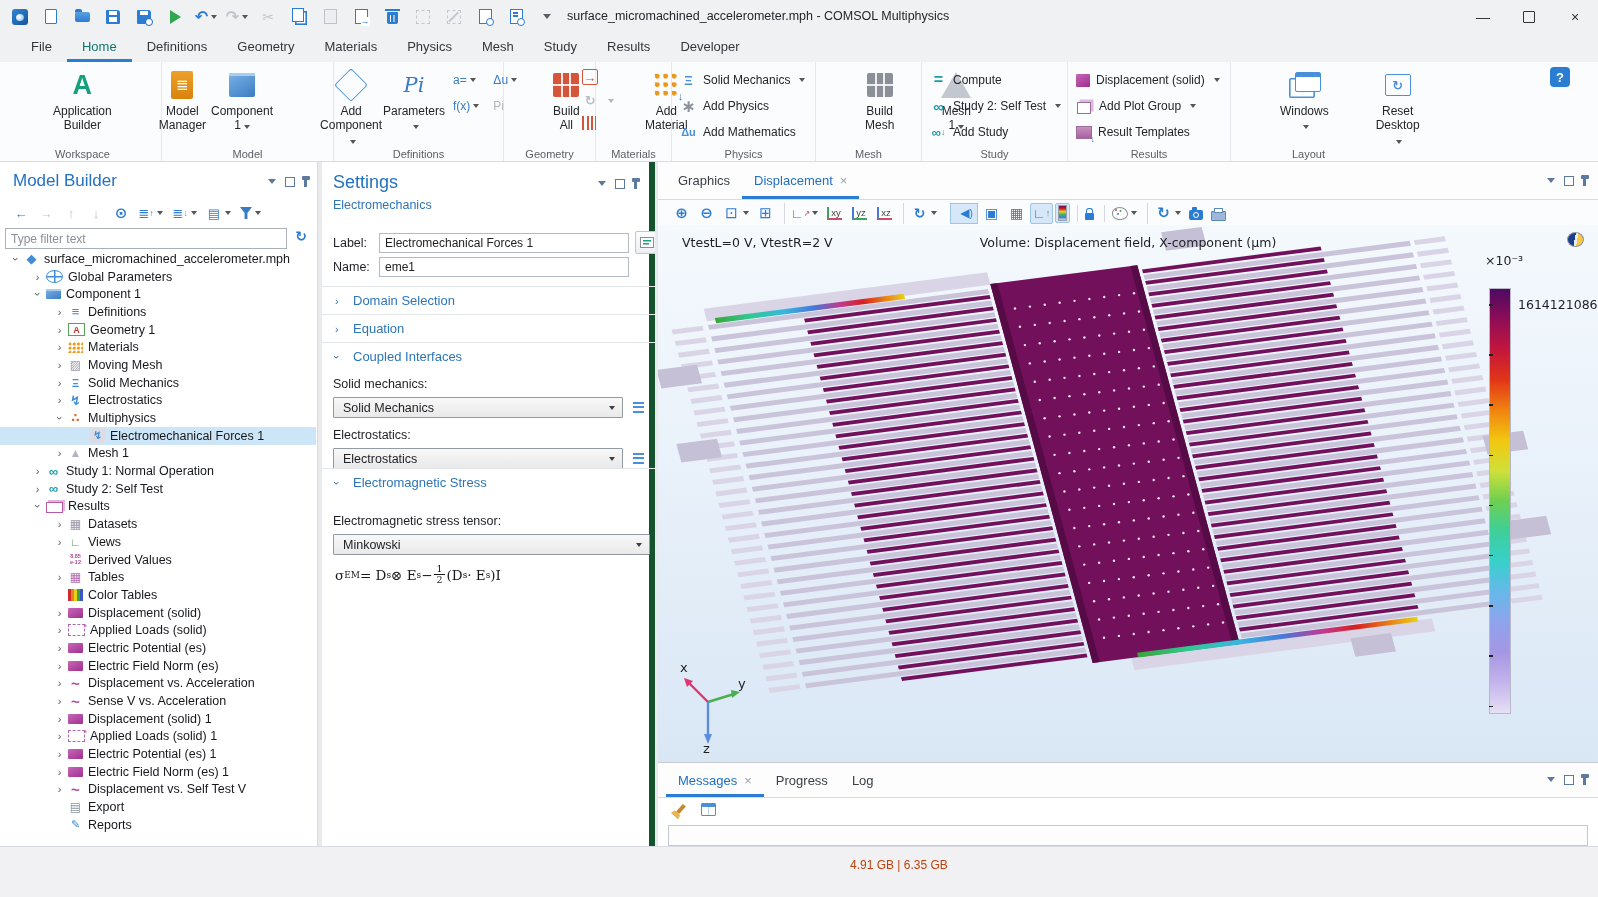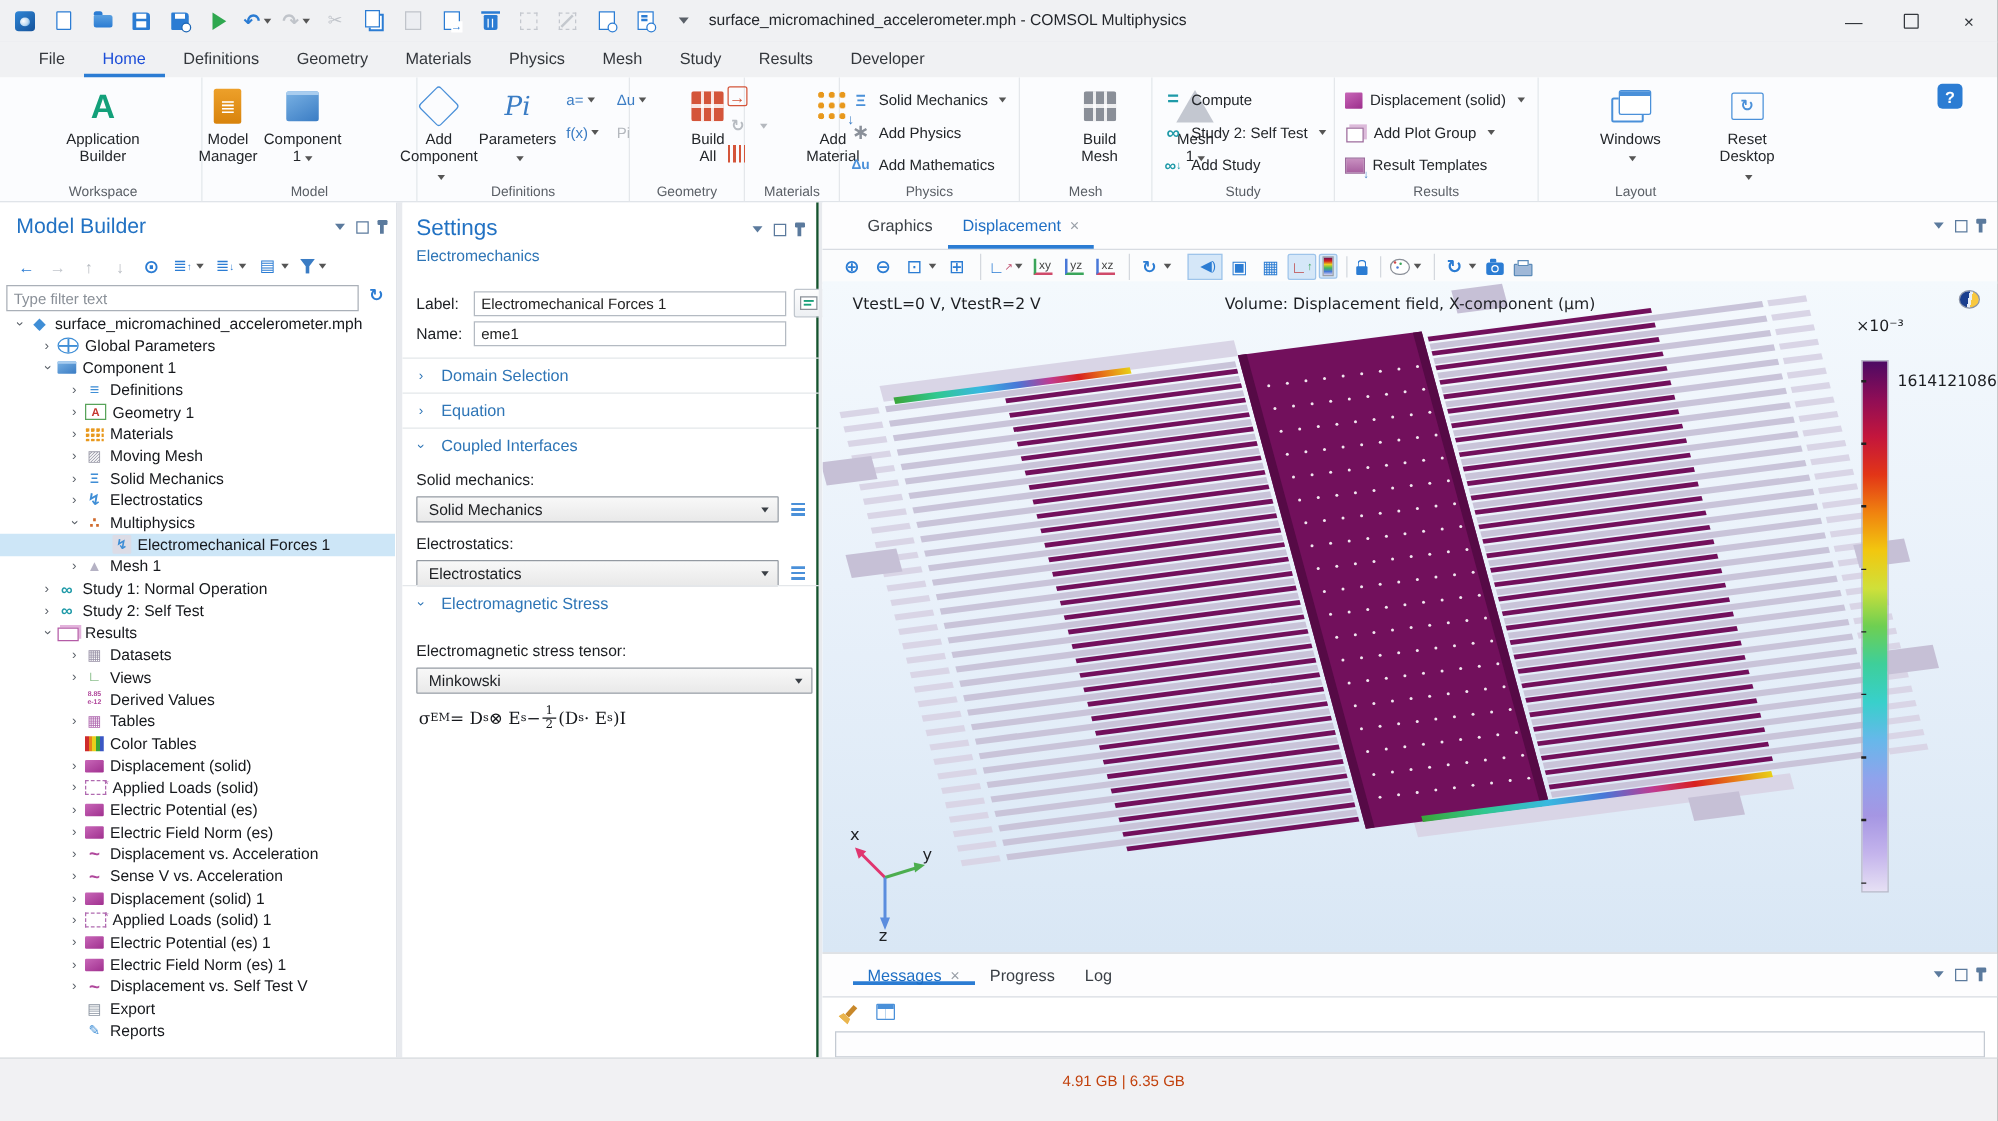--- a/index.html
+++ b/index.html
@@ -35,21 +35,21 @@
   .q-find::after,.q-findreplace::after{content:"";position:absolute;right:-3px;bottom:-3px;width:6px;height:6px;border:1.8px solid #2b7cd3;border-radius:50%;background:#fff;}
   .q-findreplace::before{content:"";position:absolute;left:2px;top:2px;width:5px;height:1.5px;background:#2b7cd3;box-shadow:0 3px 0 #2b7cd3;}
   .q-chev{width:0;height:0;border-left:4px solid transparent;border-right:4px solid transparent;border-top:5px solid #5a6068;}
   #win-title{position:absolute;left:567px;top:0;line-height:33px;font-size:12.5px;color:#23262b;}
   #win-controls{position:absolute;right:0;top:0;height:33px;display:flex;}
   .wc{width:46px;height:33px;display:flex;align-items:center;justify-content:center;color:#33373c;font-size:14px;}
   .wc-max i{display:block;width:10px;height:10px;border:1.2px solid #33373c;border-radius:1px;}
   
   #menubar{position:absolute;left:0;top:33px;width:1598px;height:29px;background:#f0f1f3;display:flex;padding-left:16px;box-sizing:border-box;}
   .mtab{padding:0 15px;line-height:28px;font-size:13px;color:#33373c;cursor:default;}
-  .mtab.active{color:#1d4ed8;box-shadow:inset 0 -3px 0 #2b7cd3;}
+  .mtab.active{color:#0f766e;box-shadow:inset 0 -3px 0 #2b7cd3;}
   
   #ribbon{position:absolute;left:0;top:62px;width:1598px;height:100px;background:#fbfcfe;border-bottom:1px solid #d8dce2;display:flex;padding-left:4px;box-sizing:border-box;}
   .rgroup{position:relative;border-right:1px solid #e4e7eb;padding:3px 4px 16px;box-sizing:border-box;display:flex;gap:2px;align-items:flex-start;flex:0 0 auto;}
   .rcaption{position:absolute;bottom:1px;left:0;right:0;text-align:center;font-size:11px;color:#5a5f66;}
   .bb{display:flex;flex-direction:column;align-items:center;width:72px;padding-top:3px;margin-left:45px;}
   .bb .ric{height:34px;display:flex;align-items:center;justify-content:center;}
   .bb .lbl{font-size:12px;color:#23262a;text-align:center;line-height:1.2;margin-top:2px;}
   .rcol{display:flex;flex-direction:column;justify-content:flex-start;padding-top:2px;}
   .rb{display:flex;align-items:center;gap:6px;height:26px;font-size:12px;color:#23262a;padding:0 4px;white-space:nowrap;}
   .caret{width:0;height:0;border-left:3.5px solid transparent;border-right:3.5px solid transparent;border-top:4px solid #555;display:inline-block;margin-left:3px;}
@@ -153,21 +153,21 @@
   .ti-derived::after{content:"e-12";font-size:5.5px;}
   .ti-tables::before{content:"▦";color:#b06ab0;font-size:12px;}
   .ti-colortables{width:10px;height:12px;background:linear-gradient(90deg,#cf2b2b 0 20%,#e8821c 20% 40%,#e8d01c 40% 60%,#3aa53a 60% 80%,#3a57c4 80% 100%);}
   .ti-plot3d{width:11px;height:10px;background:linear-gradient(150deg,#c867b8,#a0308f);border-radius:1px;}
   .ti-loads{width:10px;height:10px;border:1px dashed #b06ab0;position:relative;}
   .ti-loads::before{content:"*";color:#b06ab0;font-size:9px;position:absolute;top:-3px;right:-3px;}
   .ti-plot1d::before{content:"~";color:#b0489c;font-weight:700;font-size:15px;}
   .ti-export::before{content:"▤";color:#8a93a0;font-size:12px;}
   .ti-reports::before{content:"✎";color:#3f8ed6;font-size:11px;}
   
-  #settings-panel{position:absolute;left:322px;top:0;width:333px;height:684px;background:#fff;border-right:2px solid #14532d;box-sizing:border-box;}
+  #settings-panel{position:absolute;left:322px;top:0;width:333px;height:684px;background:#fff;border-right:6px solid #14532d;box-sizing:border-box;}
   #st-title{position:absolute;left:11px;top:10px;font-size:18px;color:#2272c3;}
   #st-sub{position:absolute;left:11px;top:36px;font-size:12.5px;color:#2e75b6;}
   #settings-panel .pctrls{position:absolute;right:12px;top:16px;}
   .frow{position:absolute;left:11px;display:flex;align-items:center;gap:6px;}
   .flab{width:40px;font-size:12.5px;color:#1d1f23;}
   .finput{width:238px;height:16px;border:1px solid #b4bac2;font-size:12px;color:#222;padding:1px 5px;font-family:inherit;}
   .editbtn{width:22px;height:21px;border:1px solid #c0c6cd;background:linear-gradient(#fdfdfd,#edf0f3);display:flex;align-items:center;justify-content:center;border-radius:2px;}
   .editbtn i{display:block;width:12px;height:9px;border:1px solid #8a9098;background:linear-gradient(#1aa07a 0 0) 2px 2px/8px 1.5px no-repeat,linear-gradient(#1aa07a 0 0) 2px 5px/6px 1.5px no-repeat,#fff;}
   .sect{position:absolute;left:0;width:333px;height:28px;border-top:1px solid #e4e7ea;display:flex;align-items:center;padding-left:13px;box-sizing:border-box;gap:8px;}
   .sect .sc{font-size:11px;color:#2e75b6;width:10px;display:inline-flex;}
@@ -179,21 +179,21 @@
   .sel-box .sv{font-size:12.5px;color:#1d1f23;}
   .sel-box .caret{border-top-color:#3a3f45;}
   .listbtn{position:absolute;width:16px;height:16px;display:flex;align-items:center;justify-content:center;}
   .listbtn i{display:block;width:11px;height:11px;background:repeating-linear-gradient(180deg,#4a90d9 0 2px,transparent 2px 4.4px);}
   #equation{position:absolute;left:13px;font-family:"DejaVu Serif",serif;font-size:13.5px;color:#16181c;display:flex;align-items:center;}
   #equation sub{font-size:9px;}
   .frac{display:inline-flex;flex-direction:column;align-items:center;font-size:9.5px;line-height:1.1;vertical-align:middle;margin:0 2px;}
   .frac .fd{border-top:1px solid #16181c;padding:0 2px;}
   
   #graphics-col{position:absolute;left:658px;top:0;width:940px;height:684px;background:#fff;}
-  .tabbar{position:relative;height:37px;border-bottom:1px solid #d8dce2;display:flex;align-items:stretch;padding-left:24px;background:#fdfdfe;}
+  .tabbar{position:relative;height:37px;border-bottom:1px solid #d8dce2;display:flex;align-items:stretch;padding-left:8px;background:#fdfdfe;}
   .gtab{display:flex;align-items:center;gap:7px;padding:0 12px;font-size:13px;color:#3a3f45;}
   .gtab.active{color:#1f6fc4;box-shadow:inset 0 -3px 0 #2b7cd3;}
   .gtab .x{color:#9aa0a8;font-size:13px;}
   .tabbar .pctrls{position:absolute;right:12px;top:13px;}
   #gtoolbar{display:flex;align-items:center;height:26px;padding-left:12px;gap:2px;border-bottom:1px solid #e4e7eb;background:#fbfcfd;}
   .gi{display:inline-flex;align-items:center;justify-content:center;width:17px;height:17px;font-size:13px;}
   .tb.on{background:#d5e7f8;border:1px solid #9ec4ea;border-radius:2px;padding:1px 2px;}
   .tb.sepL{border-left:1px solid #d4d8de;margin-left:5px;padding-left:7px;border-radius:0;}
   .tb.on.sepL{border:1px solid #9ec4ea;margin-left:8px;}
   .g-zoomin::before{content:"⊕";color:#2b7cd3;font-weight:600;font-size:15px;}
@@ -235,21 +235,21 @@
   #cbar{position:absolute;left:831px;top:63px;width:22px;height:426px;border:1px solid #b8b8c8;box-sizing:border-box;}
   .cbticks{position:absolute;left:860px;top:74px;height:403px;display:flex;justify-content:space-between;}
   .cbtick{height:12px;line-height:12px;font-family:"DejaVu Sans",sans-serif;font-size:12.5px;color:#1d1f23;}
   .cbdashes{position:absolute;left:831px;top:79px;height:403px;display:flex;flex-direction:column;justify-content:space-between;}
   .cbdash{width:4px;height:1.5px;background:#222;}
   
   #triad{position:absolute;left:14px;bottom:8px;}
   #triad text{font-family:"DejaVu Sans",sans-serif;font-size:13px;fill:#1d1f23;}
   
   #messages{position:absolute;left:0;top:600px;width:940px;height:84px;background:#fff;border-top:1px solid #c8ccd2;}
-  #messages .tabbar{height:34px;background:#fdfdfe;align-items:center;}
+  #messages .tabbar{height:34px;background:#fdfdfe;}
   #msg-toolbar{display:flex;align-items:center;gap:8px;height:22px;padding-left:14px;}
   .mi-broom{width:4px;height:10px;background:#c8882a;transform:rotate(42deg);position:relative;margin:0 4px;}
   .mi-broom::after{content:"";position:absolute;bottom:-5px;left:-3px;width:10px;height:5px;background:#eab54e;clip-path:polygon(15% 0,85% 0,100% 100%,0 100%);}
   .mi-table{width:13px;height:11px;border:1.4px solid #4a90d9;border-radius:1px;background:linear-gradient(#4a90d9 0 3px,transparent 3px),linear-gradient(90deg,transparent 0 45%,#bcd6ef 45% 55%,transparent 55%);}
   #msg-box{position:absolute;left:10px;right:10px;top:62px;height:19px;border:1px solid #c4cad2;background:#fdfdfe;}
   
   #statusbar{position:absolute;left:0;top:846px;width:1598px;height:51px;background:#f1f1f3;border-top:1px solid #d8dbe0;}
   #mem{position:absolute;left:850px;top:11px;width:180px;text-align:left;font-size:12px;color:#c2410c;}
 </style>
 </head>

